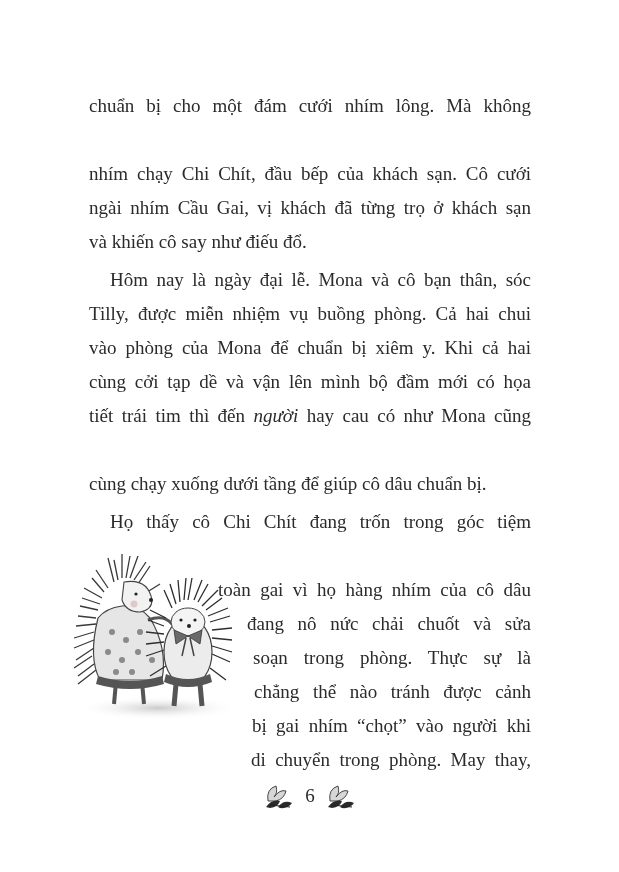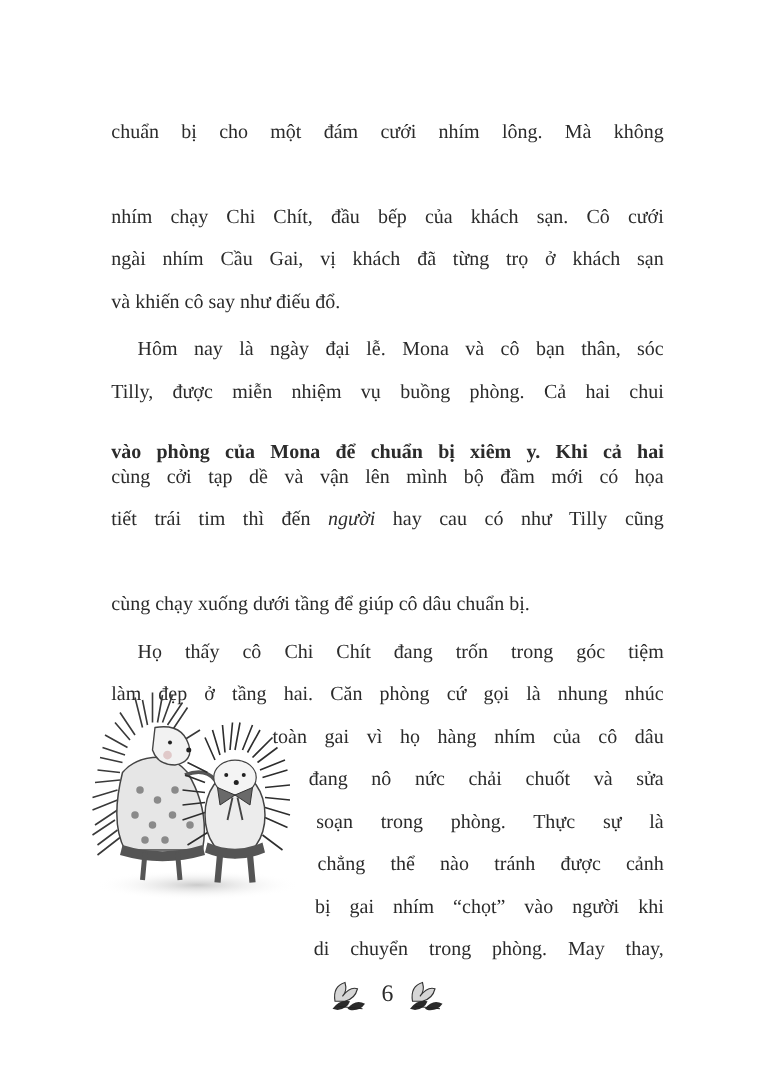--- a/index.html
+++ b/index.html
@@ -4,21 +4,21 @@
 <style>
   html, body { margin: 0; padding: 0; background: #ffffff; }
   body { width: 619px; height: 872px; position: relative; overflow: hidden; }
   .page {
     position: absolute; left: 0; top: 0; width: 619px; height: 872px;
     background: #ffffff; color: #2b2b2b;
     font-family: "Liberation Serif", "DejaVu Serif", serif;
   }
   .line {
     position: absolute;
-    font-size: 16px;
+    font-size: 19px;
     line-height: 34px;
     white-space: nowrap;
     text-align: justify;
     text-align-last: justify;
   }
   .line.last { text-align-last: left; }
   .line i { font-style: italic; }
   .illustration {
     position: absolute; left: 68px; top: 548px; width: 172px; height: 178px;
   }
@@ -34,27 +34,26 @@
 
 <div class="page">
 
   <div class="line" style="left:89px; top:89px; width:442px;">chuẩn bị cho một đám cưới nhím lông. Mà không</div>
   <div class="line" style="left:89px; top:157px; width:442px;">nhím chạy Chi Chít, đầu bếp của khách sạn. Cô cưới</div>
   <div class="line" style="left:89px; top:191px; width:442px;">ngài nhím Cầu Gai, vị khách đã từng trọ ở khách sạn</div>
   <div class="line last" style="left:89px; top:225px; width:442px;">và khiến cô say như điếu đổ.</div>
 
   <div class="line" style="left:110px; top:263px; width:421px;">Hôm nay là ngày đại lễ. Mona và cô bạn thân, sóc</div>
   <div class="line" style="left:89px; top:297px; width:442px;">Tilly, được miễn nhiệm vụ buồng phòng. Cả hai chui</div>
-  <div class="line" style="left:89px; top:345px; width:442px;font-weight:bold;">vào phòng của Mona để chuẩn bị xiêm y. Khi cả hai</div>
+  <div class="line" style="left:89px; top:331px; width:442px;">vào phòng của Mona để chuẩn bị xiêm y. Khi cả hai</div>
   <div class="line" style="left:89px; top:365px; width:442px;">cùng cởi tạp dề và vận lên mình bộ đầm mới có họa</div>
-  <div class="line" style="left:89px; top:399px; width:442px;"><span>tiết trái tim thì đến </span><i>người</i><span> hay cau có như Tilly cũng</span></div>
+  <div class="line" style="left:89px; top:399px; width:442px;"><span>tiết trái tim thì đến </span><i>người</i><span> hay cau có như Mona cũng</span></div>
   <div class="line last" style="left:89px; top:467px; width:442px;">cùng chạy xuống dưới tầng để giúp cô dâu chuẩn bị.</div>
 
   <div class="line" style="left:110px; top:505px; width:421px;">Họ thấy cô Chi Chít đang trốn trong góc tiệm</div>
-  <div class="line" style="left:89px; top:539px; width:442px;">làm đẹp ở tầng hai. Căn phòng cứ gọi là nhung nhúc</div>
   <div class="line" style="left:218px; top:573px; width:313px;">toàn gai vì họ hàng nhím của cô dâu</div>
   <div class="line" style="left:247px; top:607px; width:284px;">đang nô nức chải chuốt và sửa</div>
   <div class="line" style="left:253px; top:641px; width:278px;">soạn trong phòng. Thực sự là</div>
   <div class="line" style="left:254px; top:675px; width:277px;">chẳng thể nào tránh được cảnh</div>
   <div class="line" style="left:252px; top:709px; width:279px;">bị gai nhím “chọt” vào người khi</div>
   <div class="line" style="left:251px; top:743px; width:280px;">di chuyển trong phòng. May thay,</div>
 
   <svg class="illustration" viewBox="0 0 172 178">
     <defs>
       <radialGradient id="ground" cx="50%" cy="50%" r="50%">

